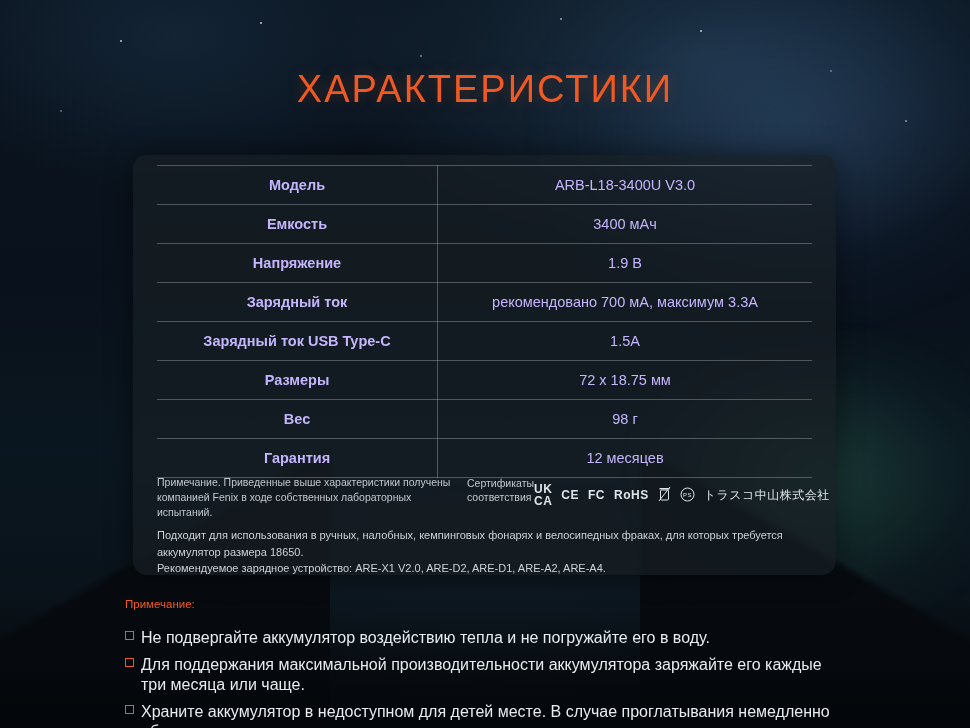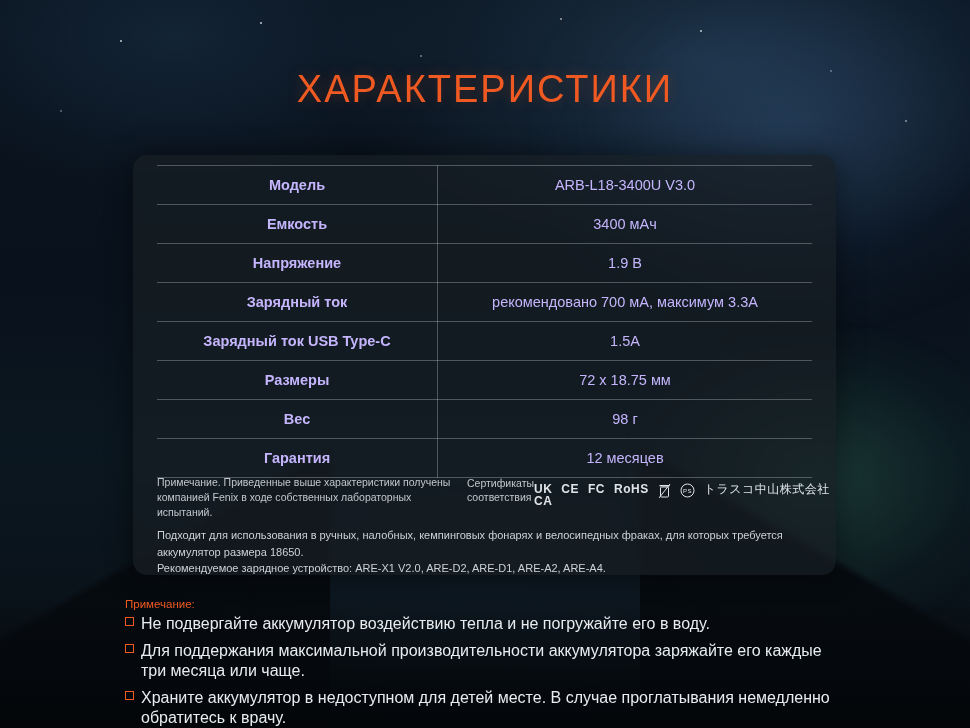--- a/index.html
+++ b/index.html
@@ -146,21 +146,21 @@
     align-items: flex-start;
   }
   .cert-label {
     width: 96px;
     color: #c2c8ce;
     font-size: 10.5px;
     line-height: 1.3;
   }
   .cert-icons {
     display: flex;
-    align-items: flex-start;
+    align-items: center;
     gap: 9px;
     padding-top: 6px;
     color: #dfe4e8;
   }
   .cert-icons .ci {
     font-size: 12px;
     letter-spacing: 0.5px;
     line-height: 1;
     white-space: nowrap;
   }
@@ -182,21 +182,21 @@
   
   .bottom-notes {
     position: absolute;
     left: 125px;
     top: 598px;
     width: 720px;
   }
   .bottom-title {
     color: #f05a22;
     font-size: 11.5px;
-    margin-bottom: 4px;
+    margin-bottom: 18px;
   }
   .bullet-row {
     display: flex;
     align-items: flex-start;
     gap: 7px;
     margin-bottom: 7px;
   }
   .bullet-sq {
     width: 7px; height: 7px;
     border: 1px solid #f05a22;

